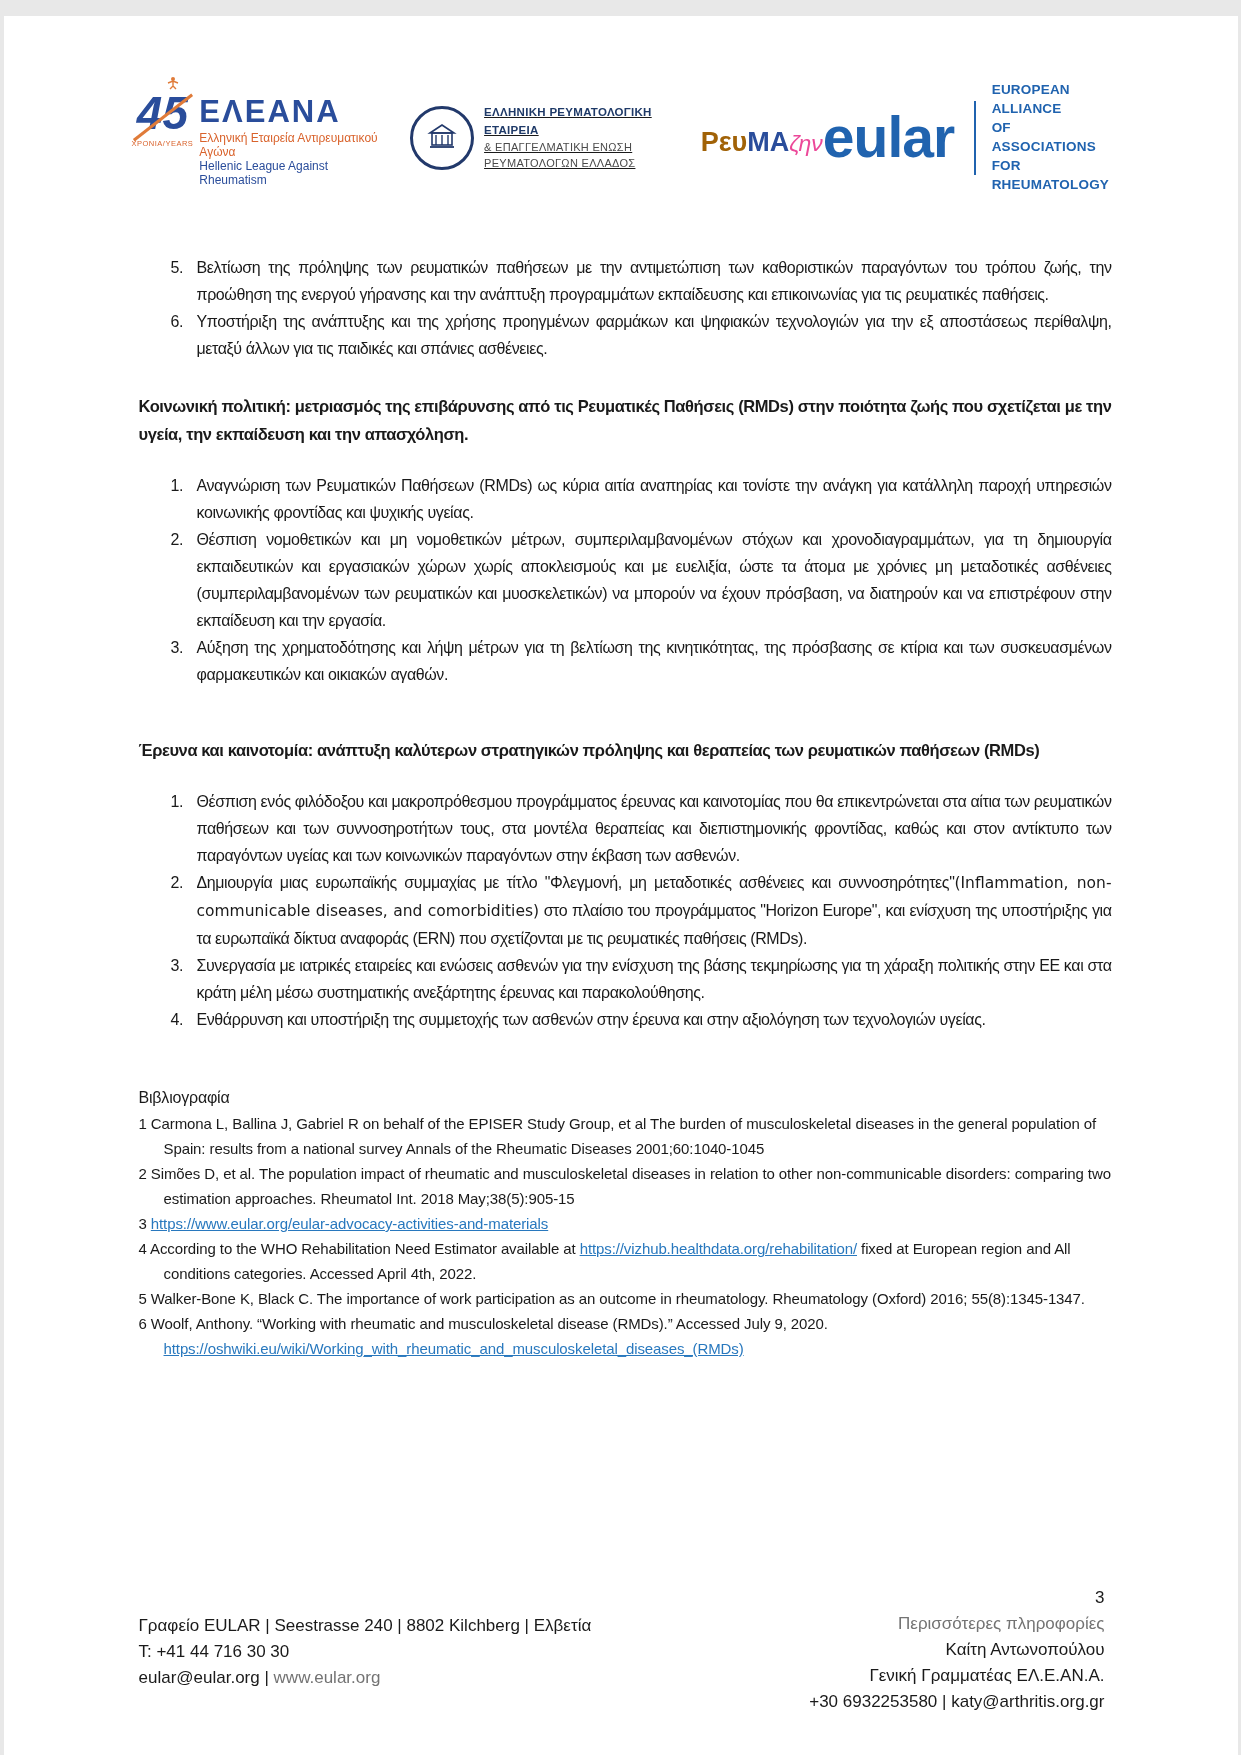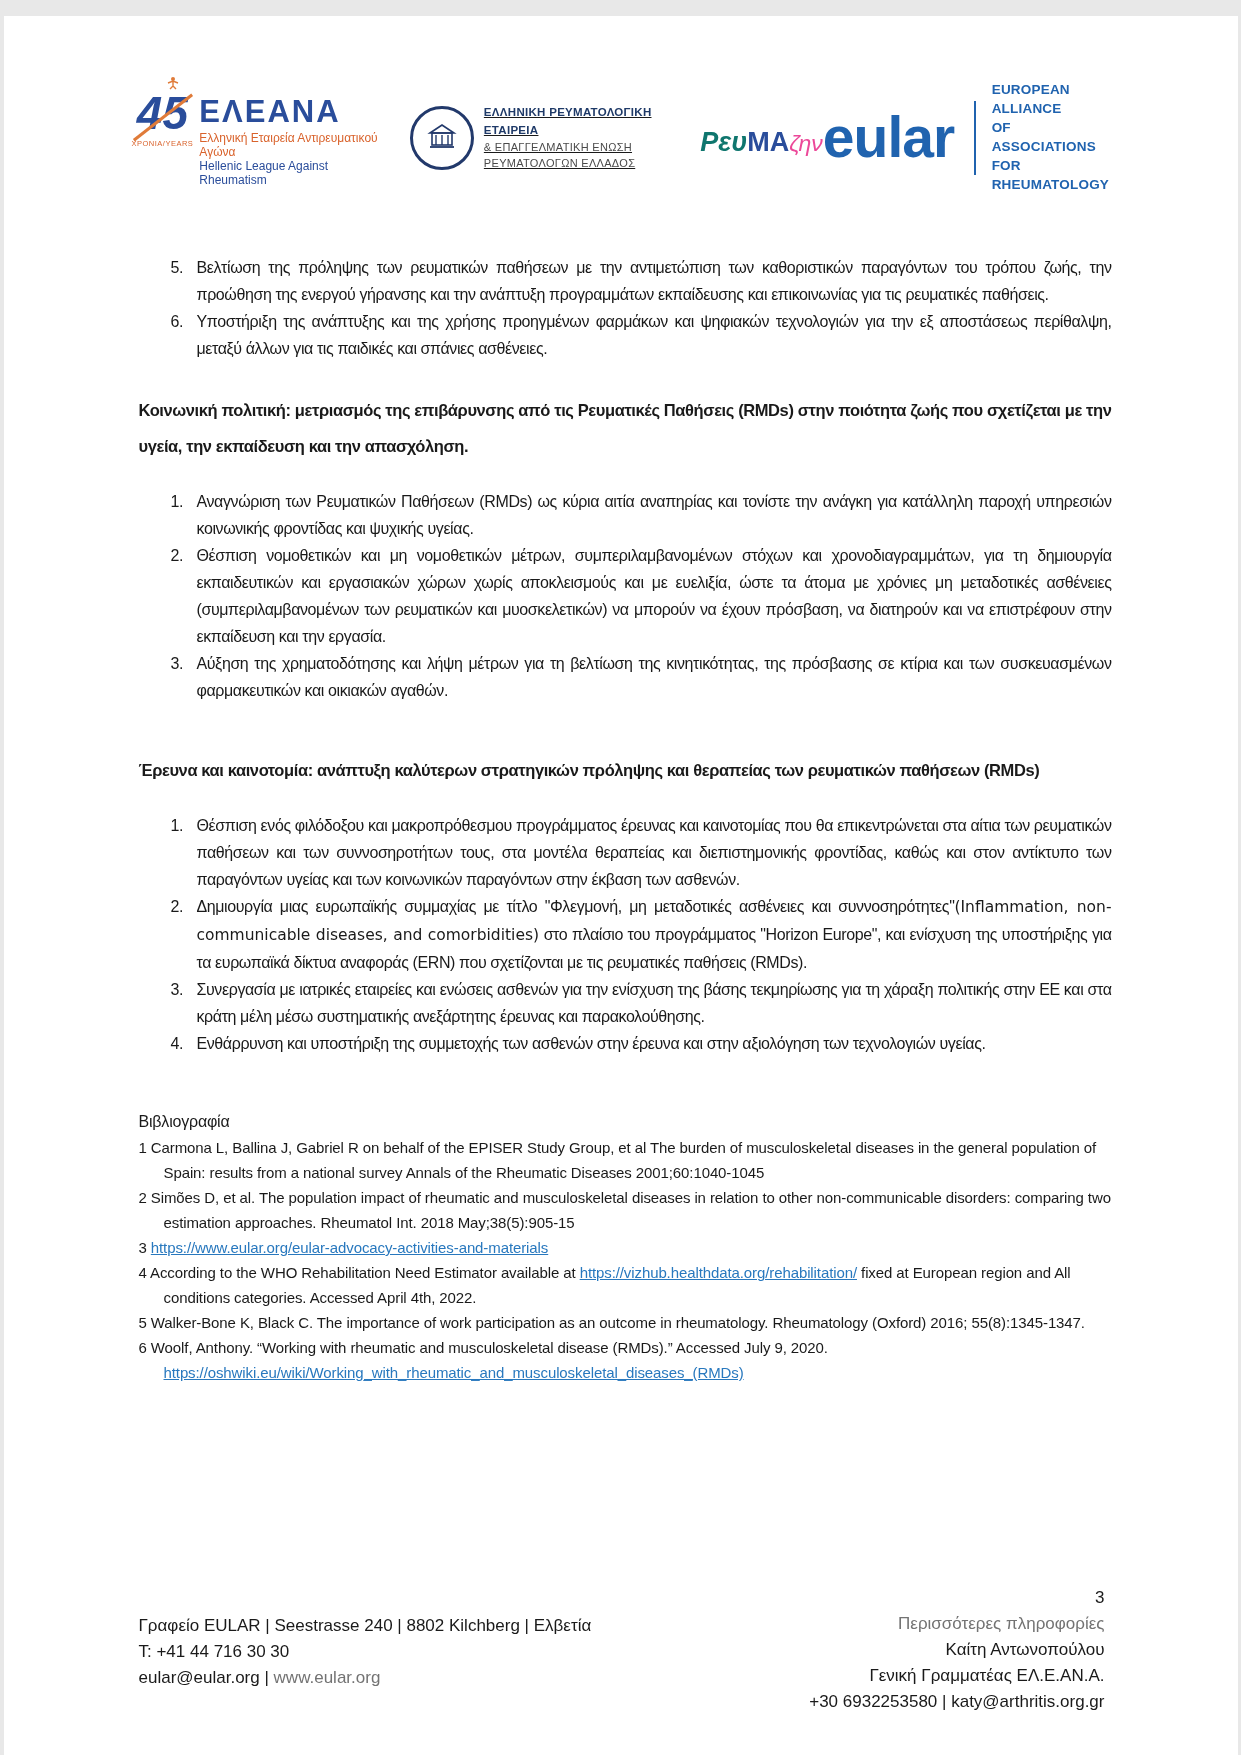--- a/index.html
+++ b/index.html
@@ -19,34 +19,34 @@
   .ename{font-size:31px;color:#2a4d9b;font-weight:bold;letter-spacing:2px;line-height:1;position:relative;}
   .eperson{position:absolute;top:-12px;left:34px;}
   .esub1{font-size:12px;color:#d9622b;margin-top:4px;}
   .esub2{font-size:12px;color:#2a4d9b;}
   .seal{width:58px;height:58px;border-radius:50%;border:3px solid #22396b;margin-left:26px;flex:0 0 auto;
         display:flex;align-items:center;justify-content:center;}
   .ere{margin-left:10px;line-height:1.5;text-decoration:underline;}
   .ere .l1{font-size:11.5px;font-weight:bold;color:#1f3a68;letter-spacing:.3px;}
   .ere .l2,.ere .l3{font-size:11px;color:#4a4a4a;letter-spacing:.3px;}
   .reuma{margin-left:18px;white-space:nowrap;padding-top:8px;}
-  .reuma .r1{font-size:27px;color:#0f766e;font-weight:bold;font-style:italic;}
+  .reuma .r1{font-size:27px;color:#a16207;font-weight:bold;}
   .reuma .r2{font-size:27px;color:#2a4d9b;font-weight:bold;}
   .reuma .r3{font-size:23px;color:#ec4899;font-style:italic;}
   .eular{margin-left:auto;display:flex;align-items:center;}
   .ew{font-size:57px;color:#2063af;font-weight:bold;letter-spacing:-1px;line-height:.9;text-align:right;}
   .ebar{width:2px;height:74px;background:#2063af;margin:0 16px 0 20px;}
   .etag{font-size:13.5px;font-weight:bold;color:#2063af;line-height:1.4;letter-spacing:.2px;}
   
   .main{position:absolute;left:135px;width:973px;top:238px;}
   .gk{font-size:16px;line-height:27px;letter-spacing:-0.4px;text-align:justify;}
   .oli{display:flex;}
   .oli .num{flex:0 0 26px;margin-left:32px;}
   .oli .txt{flex:1;}
-  .h{font-weight:bold;font-size:16.5px;line-height:36px;letter-spacing:-0.4px;text-align:justify;}
+  .h{font-weight:bold;font-size:16.5px;line-height:28px;letter-spacing:-0.4px;text-align:justify;}
   .h1{margin-top:30px;}
   .h2{margin-top:48px;}
   .lst{margin-top:24px;}
   .latin-inline{font-family:"DejaVu Sans","Liberation Sans",sans-serif;letter-spacing:0;font-size:15.5px;}
   
   .bib-title{margin-top:56px;font-size:16px;letter-spacing:-0.2px;}
   .refs{margin-top:4px;font-size:15px;line-height:25px;letter-spacing:-0.1px;}
   .ref{padding-left:25px;text-indent:-25px;}
   a.blue-link{color:#2878be;text-decoration:underline;cursor:pointer;}
   

